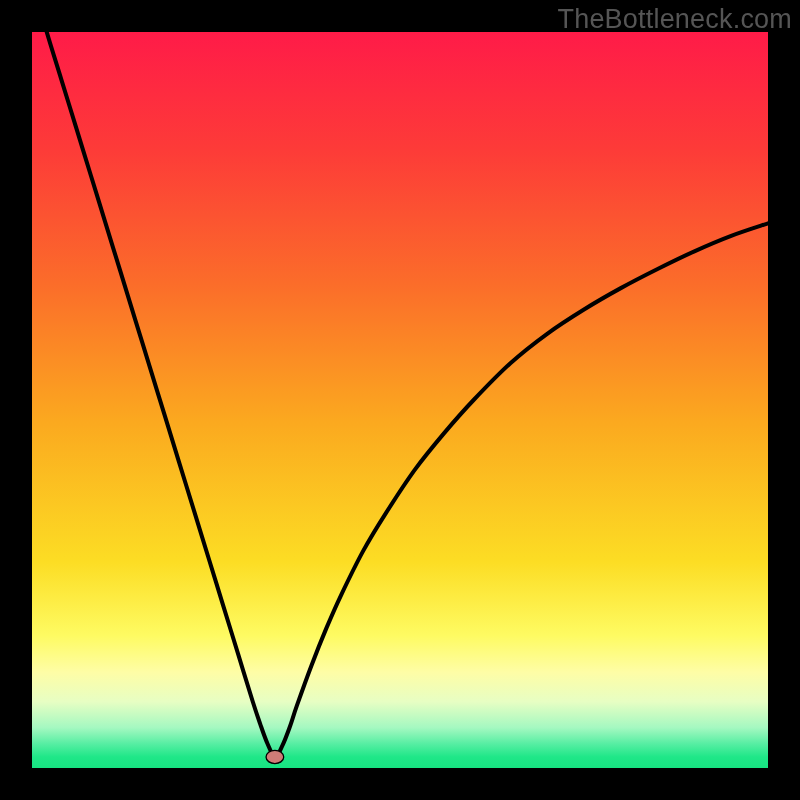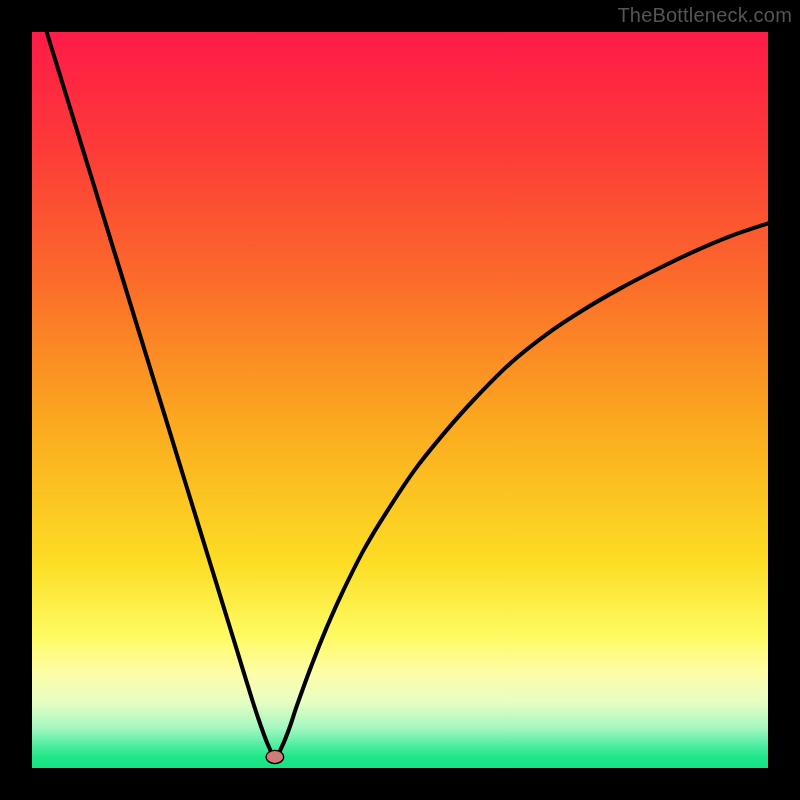--- a/index.html
+++ b/index.html
@@ -15,21 +15,21 @@
     width: 800px;
     height: 800px;
     background: #000;
     position: relative;
   }
   .watermark {
     position: absolute;
     top: 4px;
     right: 8px;
     color: #555;
-    font-size: 20px;
+    font-size: 27px;
     font-weight: 500;
     z-index: 20;
     letter-spacing: 0.2px;
   }
   .plot-frame {
     position: absolute;
     left: 32px;
     top: 32px;
     width: 736px;
     height: 736px;

